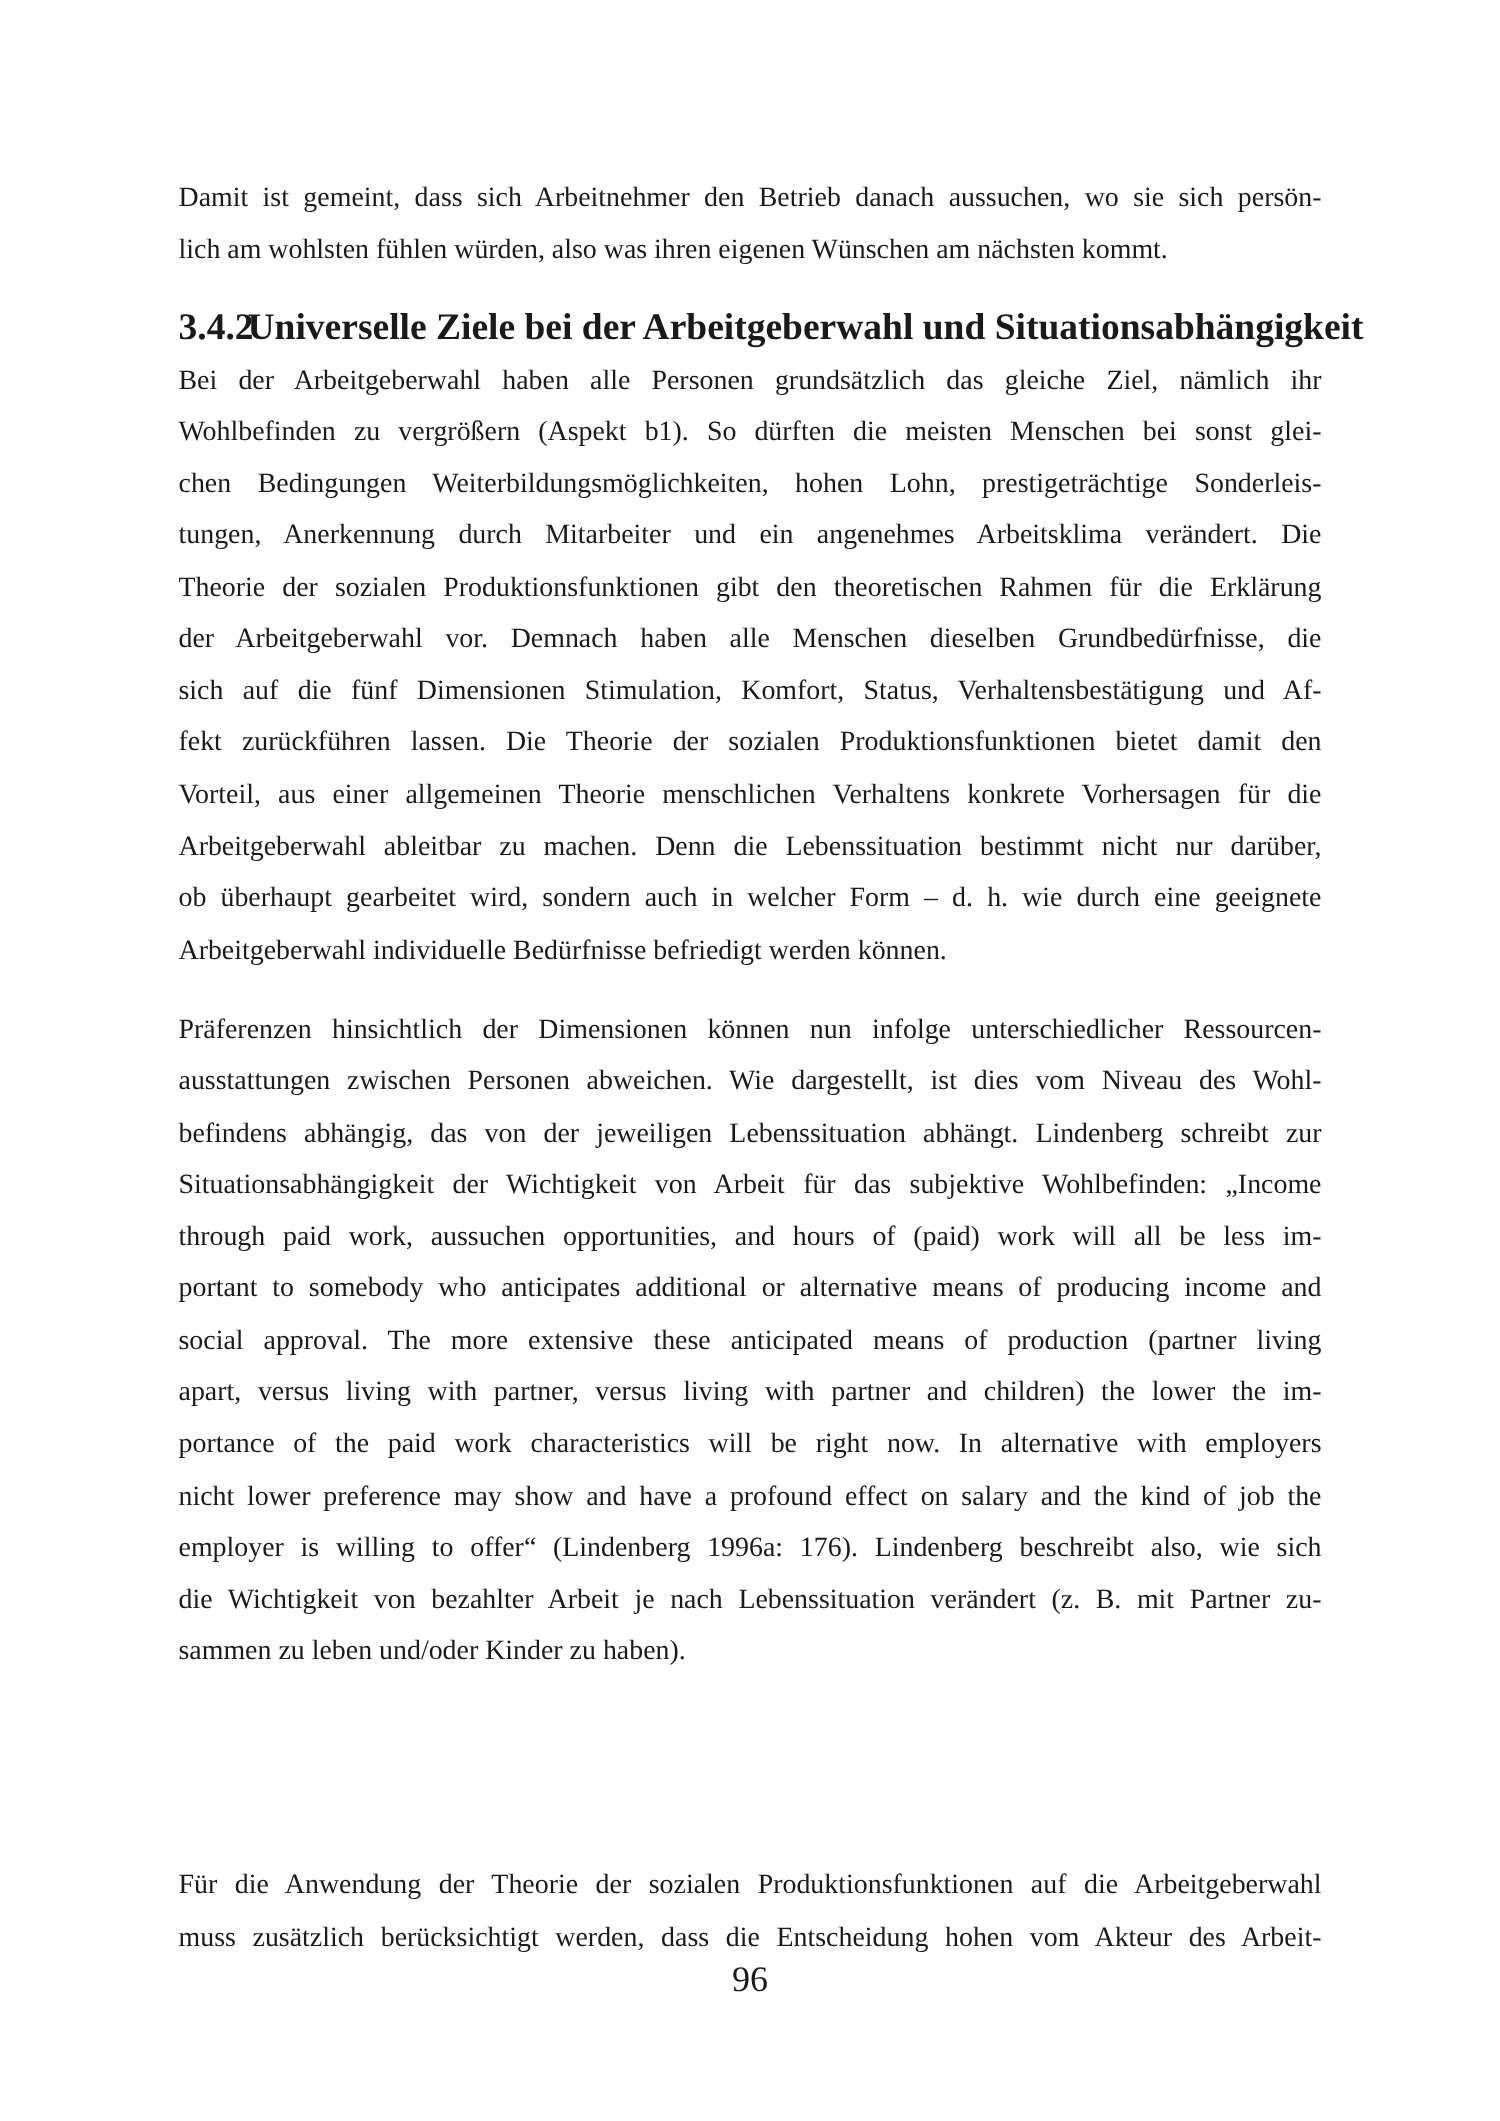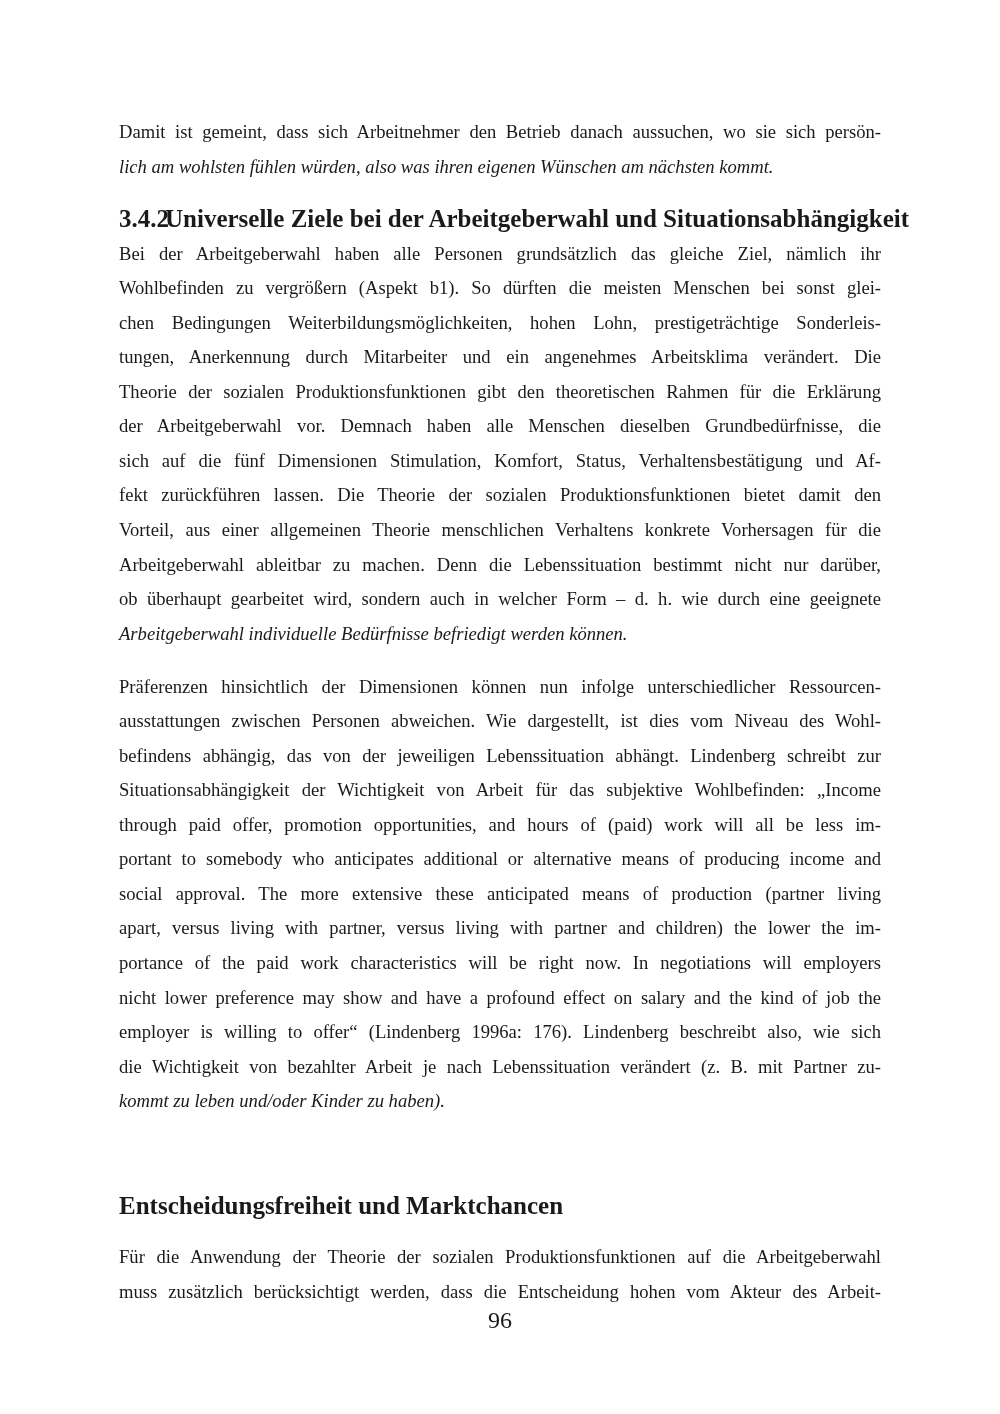--- a/index.html
+++ b/index.html
@@ -27,21 +27,20 @@
       left: 119px;
       width: 762px;
       font-size: 18.6px;
       line-height: 24px;
       white-space: nowrap;
       text-align: justify;
       text-align-last: justify;
     }
     .line.last {
       text-align-last: left;
-      font-style: italic;
     }
     .heading {
       position: absolute;
       left: 119px;
       font-size: 25px;
       line-height: 24px;
       font-weight: bold;
       white-space: nowrap;
     }
     .heading .num {
@@ -84,32 +83,31 @@
     <div class="line" style="top:553px">Arbeitgeberwahl ableitbar zu machen. Denn die Lebenssituation bestimmt nicht nur darüber,</div>
     <div class="line" style="top:587px">ob überhaupt gearbeitet wird, sondern auch in welcher Form – d. h. wie durch eine geeignete</div>
     <div class="line last" style="top:622px">Arbeitgeberwahl individuelle Bedürfnisse befriedigt werden können.</div>
   </div>
 
   <div>
     <div class="line" style="top:675px">Präferenzen hinsichtlich der Dimensionen können nun infolge unterschiedlicher Ressourcen-</div>
     <div class="line" style="top:709px">ausstattungen zwischen Personen abweichen. Wie dargestellt, ist dies vom Niveau des Wohl-</div>
     <div class="line" style="top:744px">befindens abhängig, das von der jeweiligen Lebenssituation abhängt. Lindenberg schreibt zur</div>
     <div class="line" style="top:778px">Situationsabhängigkeit der Wichtigkeit von Arbeit für das subjektive Wohlbefinden: „Income</div>
-    <div class="line" style="top:813px">through paid offer, promotion opportunities, and hours of (paid) work will all be less im-</div>
+    <div class="line" style="top:813px">through paid work, aussuchen opportunities, and hours of (paid) work will all be less im-</div>
     <div class="line" style="top:847px">portant to somebody who anticipates additional or alternative means of producing income and</div>
     <div class="line" style="top:882px">social approval. The more extensive these anticipated means of production (partner living</div>
     <div class="line" style="top:916px">apart, versus living with partner, versus living with partner and children) the lower the im-</div>
-    <div class="line" style="top:951px">portance of the paid work characteristics will be right now. In negotiations will employers</div>
+    <div class="line" style="top:951px">portance of the paid work characteristics will be right now. In alternative with employers</div>
     <div class="line" style="top:986px">nicht lower preference may show and have a profound effect on salary and the kind of job the</div>
     <div class="line" style="top:1020px">employer is willing to offer“ (Lindenberg 1996a: 176). Lindenberg beschreibt also, wie sich</div>
     <div class="line" style="top:1055px">die Wichtigkeit von bezahlter Arbeit je nach Lebenssituation verändert (z. B. mit Partner zu-</div>
-    <div class="line last" style="top:1089px">kommt zu leben und/oder Kinder zu haben).</div>
+    <div class="line last" style="top:1089px">sammen zu leben und/oder Kinder zu haben).</div>
   </div>
 
-  <div class="heading" style="top:1194px">Entscheidungsfreiheit und Marktchancen</div>
 
   <div>
     <div class="line" style="top:1245px">Für die Anwendung der Theorie der sozialen Produktionsfunktionen auf die Arbeitgeberwahl</div>
     <div class="line" style="top:1280px">muss zusätzlich berücksichtigt werden, dass die Entscheidung hohen vom Akteur des Arbeit-</div>
   </div>
 
   <div class="page-number" style="top:1308px">96</div>
 
 </div>
 

